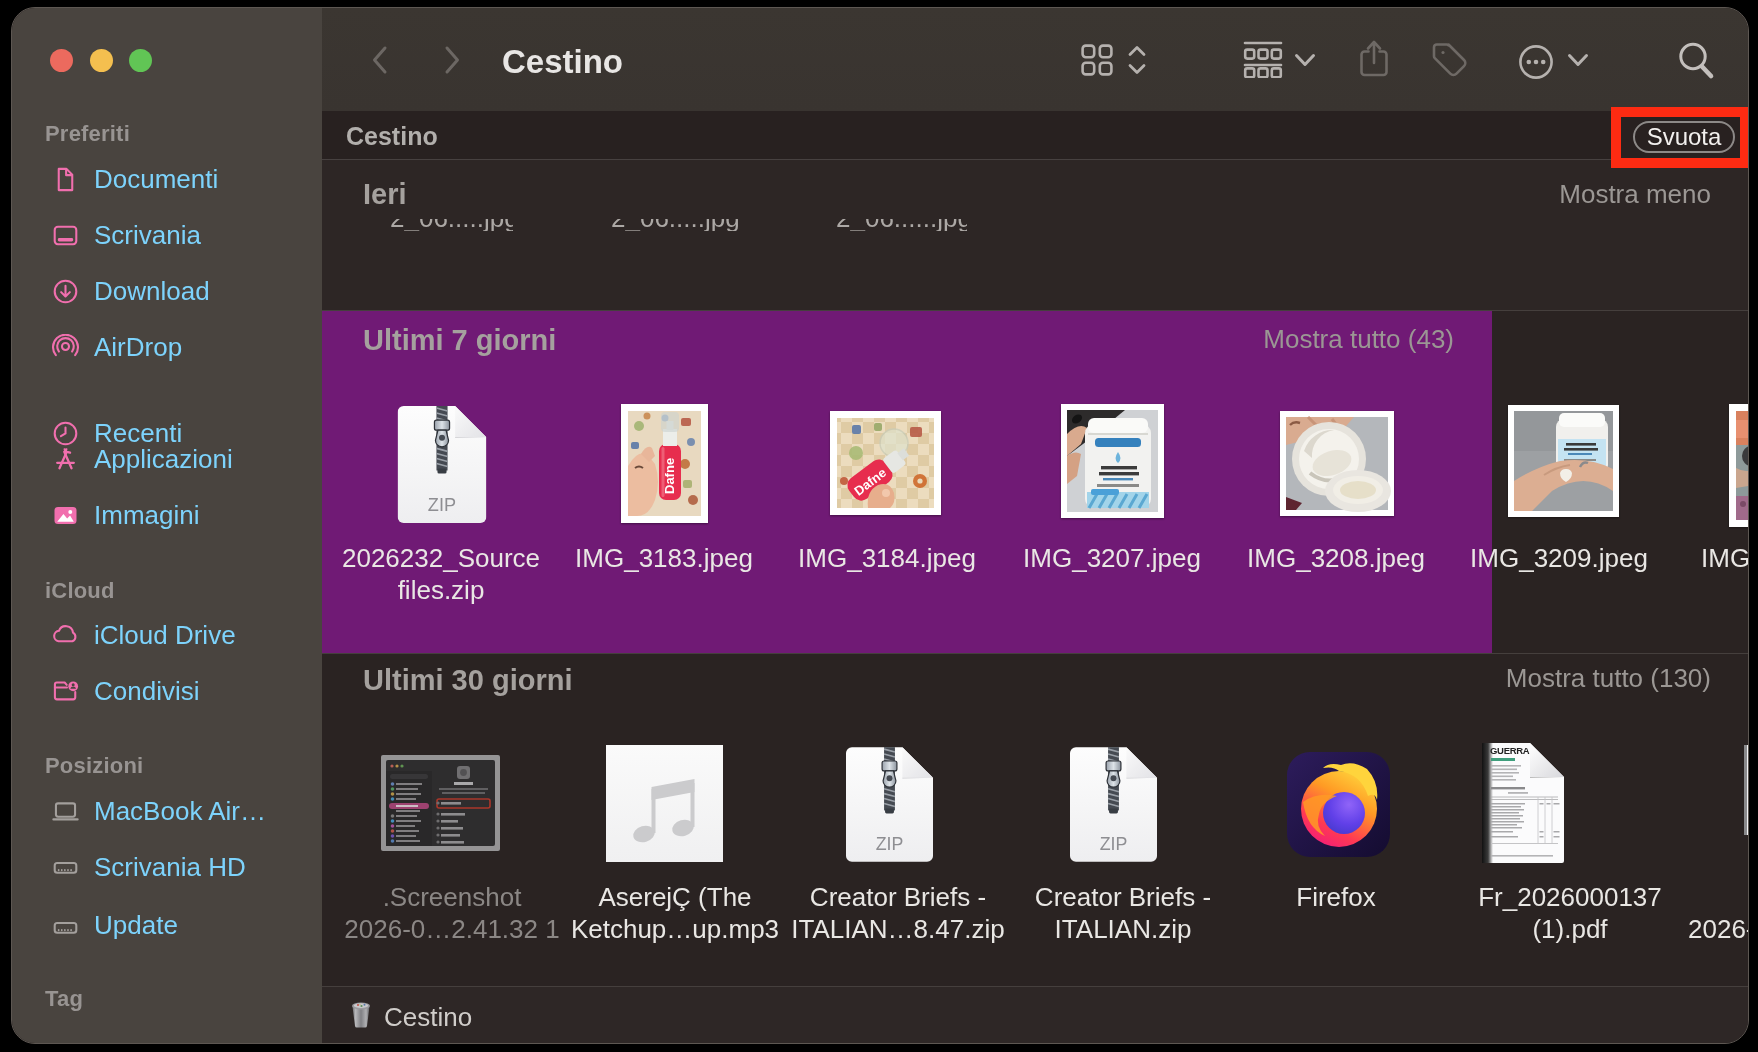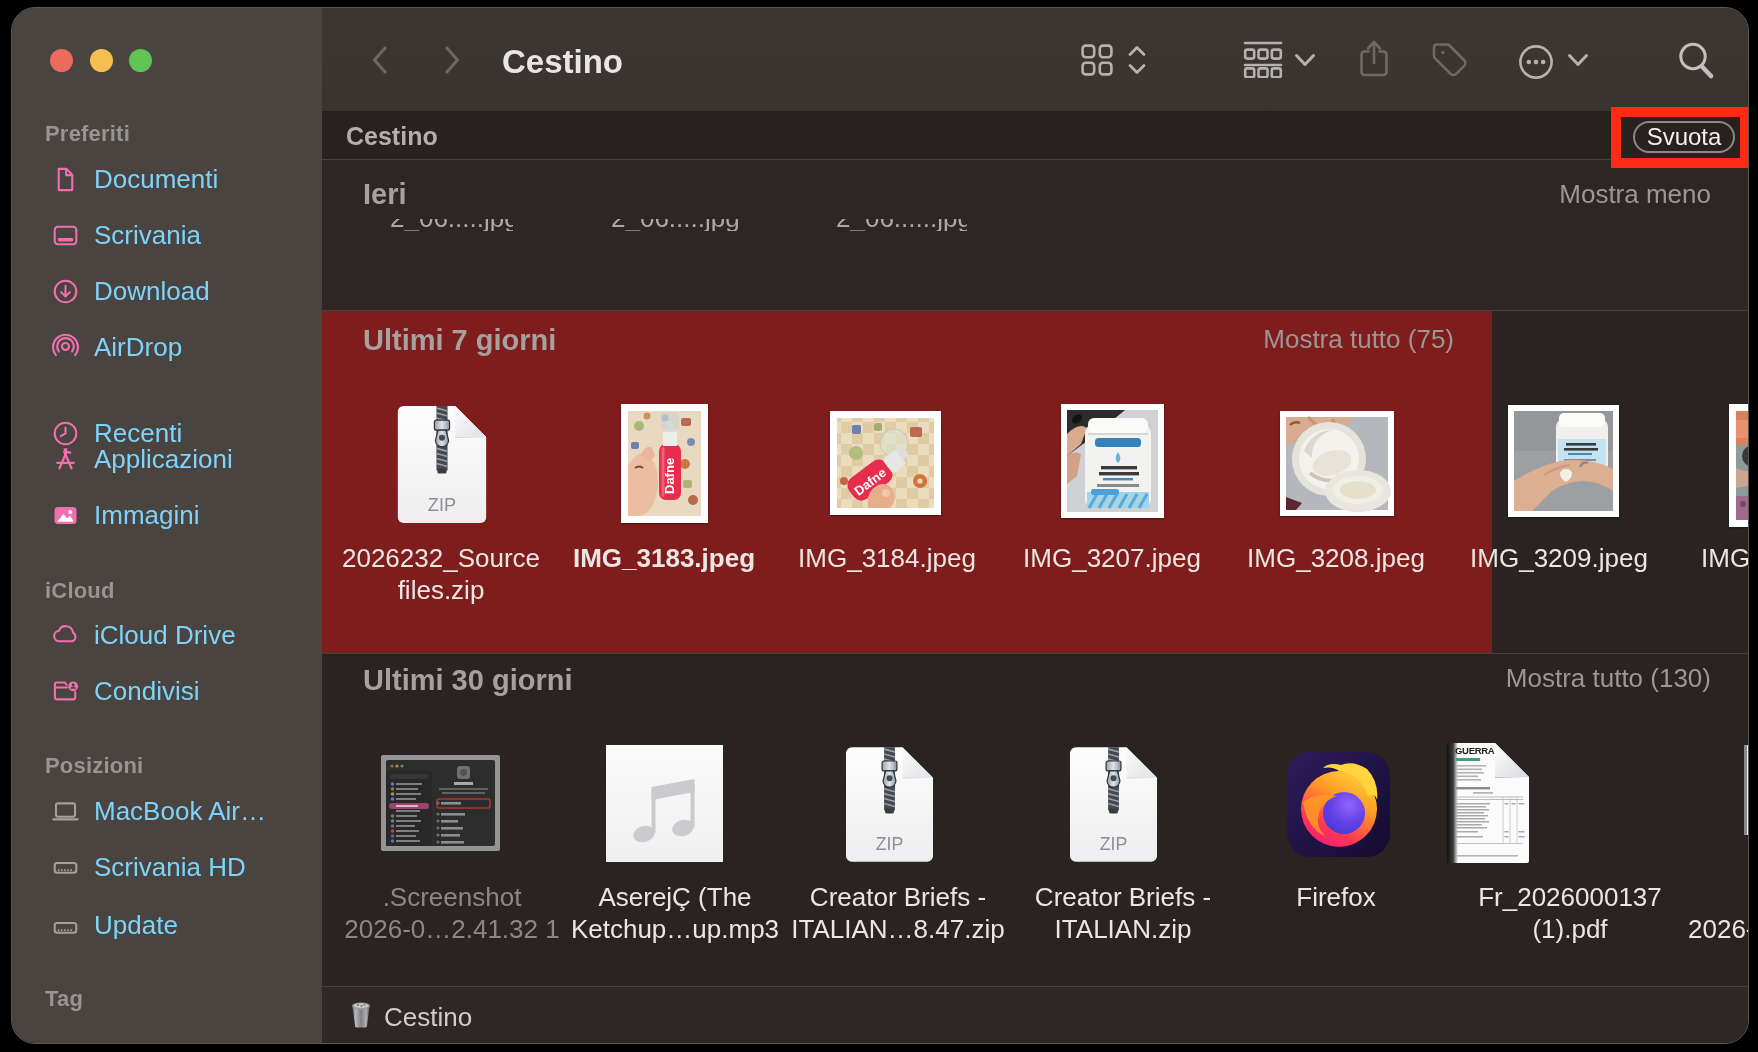--- a/index.html
+++ b/index.html
@@ -20,21 +20,21 @@
     background:linear-gradient(180deg,#3b3631 0%, #393430 100%); }
   #pathrow { position:absolute; left:310px; top:103px; width:1427px; height:49px; background:#282120; }
   #pathrow .divider { position:absolute; left:0; bottom:0; width:100%; height:1px; background:#474140; }
   .divline { position:absolute; left:310px; width:1427px; height:1px; background:#453f3d; }
   .sechead { position:absolute; font-size:29px; font-weight:700; color:#a5a19e; }
   .seclink { position:absolute; font-size:26px; color:#9b9794; }
   .fname { position:absolute; font-size:26px; color:#e9e7e4; text-align:center; line-height:32px; white-space:nowrap; }
   .dimname { color:#8b8785; }
   
   #band-ieri { position:absolute; left:310px; top:152px; width:1427px; height:151px; background:#2d2625; }
-  #band-7g  { position:absolute; left:310px; top:303px; width:1170px; height:343px; background:#7f1d1d; }
+  #band-7g  { position:absolute; left:310px; top:303px; width:1170px; height:343px; background:#701a75; }
   #band-30g { position:absolute; left:310px; top:646px; width:1427px; height:333px; background:#2a2322; }
   #statusbar{ position:absolute; left:310px; top:979px; width:1427px; height:58px; background:#2e2726; }
   .frag { position:absolute; height:12px; overflow:hidden; }
   .frag span { position:absolute; top:-16px; font-size:26px; line-height:30px; color:#aca8a5; white-space:nowrap; }
   
   .photo { position:absolute; background:#fff; box-shadow:0 1px 2px rgba(0,0,0,.4); }
   .photo > svg { position:absolute; }
 </style>
 </head>
 <body>
@@ -214,21 +214,21 @@
     <div class="frag" style="left:289px; top:59px; width:127px;">
         <span>2_06.....jpg</span>
       </div>
     <div class="frag" style="left:514px; top:59px; width:131px;">
         <span>2_06......jpg</span>
       </div>
   </div>
   <div class="divline" style="top:302px;"></div>
   <div id="band-7g">
     <div class="sechead" style="left:41px; top:14px; line-height:30px;">Ultimi 7 giorni</div>
-    <div class="seclink" style="right:38px; top:15px; line-height:26px;">Mostra tutto (75)</div>
+    <div class="seclink" style="right:38px; top:15px; line-height:26px;">Mostra tutto (43)</div>
   </div>
   <div class="divline" style="top:645px;"></div>
   <div id="band-30g">
     <div class="sechead" style="left:41px; top:11px; line-height:30px;">Ultimi 30 giorni</div>
     <div class="seclink" style="right:38px; top:11px; line-height:26px;">Mostra tutto (130)</div>
   </div>
   <div class="divline" style="top:978px;"></div>
   <div id="statusbar">
     <svg class="abs" style="left:28px; top:13px;" width="22" height="28" viewBox="0 0 22 28">
       <defs>
@@ -416,21 +416,21 @@
       <rect x="7" y="16" width="23" height="18" fill="#e89070"></rect>
       <ellipse cx="22" cy="52" rx="9" ry="10" fill="#3a3a3c"></ellipse>
       <path d="M7 64 Q18 70 26 64 L30 80 L7 84 Z" fill="#caa68e"></path>
       <rect x="7" y="92" width="23" height="24" fill="#a06a8a"></rect>
       <circle cx="14" cy="100" r="3" fill="#7a4a66"></circle>
         <circle cx="24" cy="108" r="3" fill="#c08aa8"></circle>
     </svg>
   </div>
 
   <div class="fname" style="left:329px; top:534px; width:200px; white-space:normal;">2026232_Source files.zip</div>
-  <div class="fname" style="left:552px; top:534px; width:200px;font-weight:bold;">IMG_3183.jpeg</div>
+  <div class="fname" style="left:552px; top:534px; width:200px;">IMG_3183.jpeg</div>
   <div class="fname" style="left:775px; top:534px; width:200px;">IMG_3184.jpeg</div>
   <div class="fname" style="left:1000px; top:534px; width:200px;">IMG_3207.jpeg</div>
   <div class="fname" style="left:1224px; top:534px; width:200px;">IMG_3208.jpeg</div>
   <div class="fname" style="left:1447px; top:534px; width:200px;">IMG_3209.jpeg</div>
   <div class="fname" style="left:1689px; top:534px; width:120px; text-align:left;">IMG_3</div>
 
   <div class="abs" style="left:369px; top:747px; width:119px; height:96px; opacity:0.85;">
     <svg width="119" height="96" viewBox="0 0 119 96">
       <rect width="119" height="96" rx="2" fill="#a8a8aa"></rect>
       <rect x="5" y="5" width="109" height="86" rx="2" fill="#2f2f31"></rect>
@@ -537,21 +537,21 @@
         </radialGradient>
       </defs>
       <rect width="103" height="105" rx="23" fill="url(#ffbg)"></rect>
       <circle cx="52" cy="57" r="38" fill="url(#ffb)"></circle>
       <path d="M52 19 Q74 22 81 44 Q88 40 90 48 Q92 30 80 17 Q66 8 54 13 Q42 10 36 16 Q46 14 52 19 Z" fill="#ffd43c"></path>
       <circle cx="57" cy="61" r="21" fill="url(#ffg)"></circle>
       <path d="M16 50 Q30 40 50 44 Q34 50 32 62 Q28 74 38 84 Q20 76 16 50 Z" fill="#ff9a24" opacity="0.85"></path>
     </svg>
   </div>
 
-  <div class="abs" style="left:1435px; top:735px; width:82px; height:120px;">
+  <div class="abs" style="left:1470px; top:735px; width:82px; height:120px;">
     <svg width="82" height="120" viewBox="0 0 82 120">
       <defs>
         <linearGradient id="spine" x1="0" y1="0" x2="1" y2="0">
           <stop offset="0" stop-color="#111"></stop>
             <stop offset="0.55" stop-color="#3a3a3a"></stop>
             <stop offset="1" stop-color="#3a3a3a" stop-opacity="0"></stop>
         </linearGradient>
         <linearGradient id="pdffold" x1="0" y1="0" x2="1" y2="1">
           <stop offset="0" stop-color="#fff"></stop>
             <stop offset="1" stop-color="#d8d8dc"></stop>

